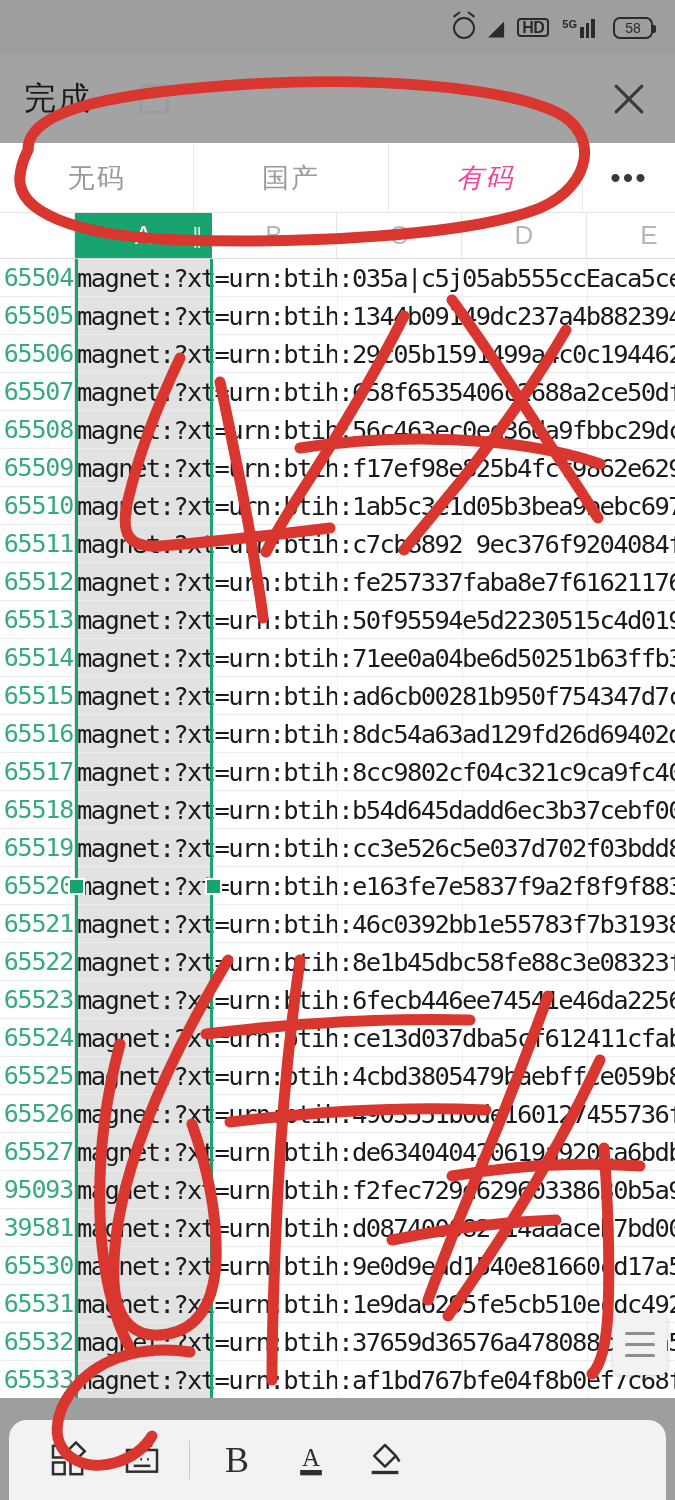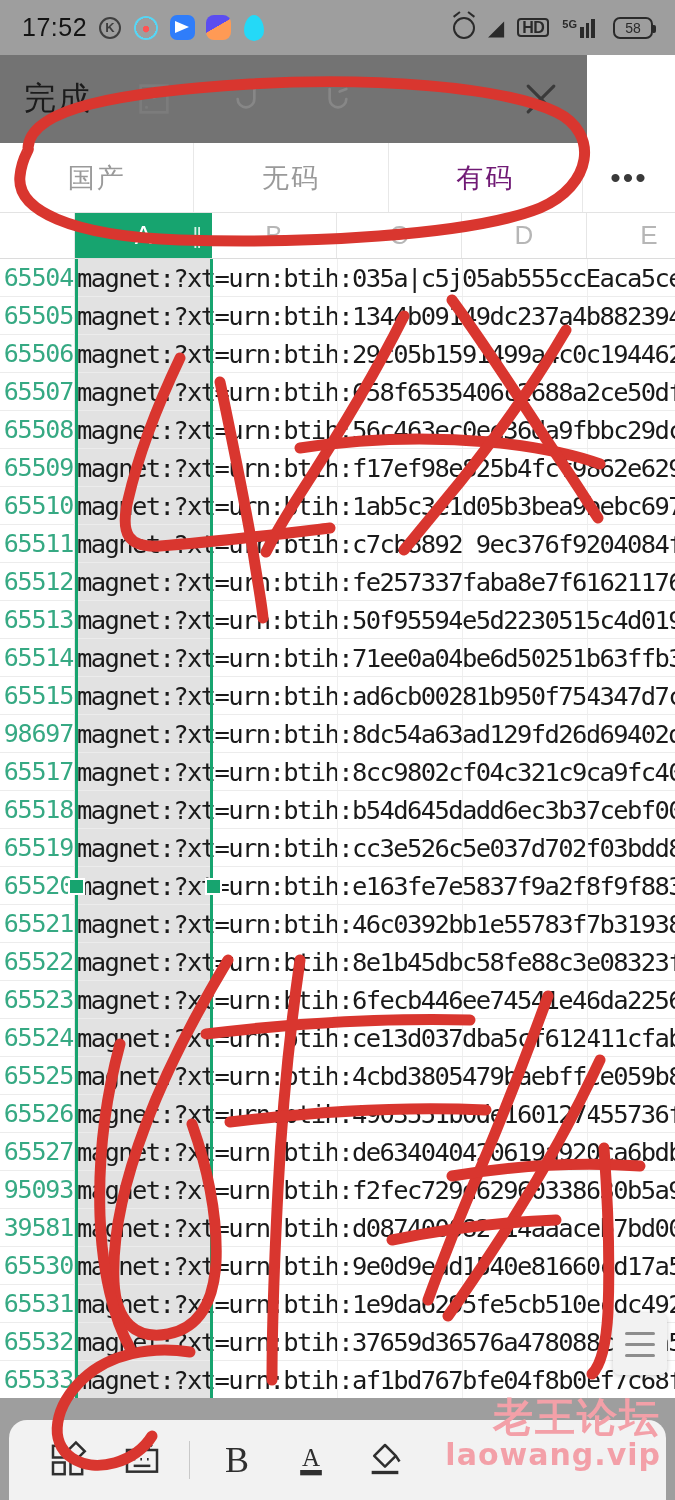--- a/index.html
+++ b/index.html
@@ -82,22 +82,22 @@
     font-size: 14px; position: relative; color: #2a2a2a;
   }
   .ico-batt::after {
     content: ""; position: absolute; right: -5px; top: 6px;
     width: 3px; height: 8px; background: #2a2a2a; border-radius: 0 2px 2px 0;
   }
 
   
   .edit-toolbar {
     position: absolute; top: 55px; left: 0;
-    width: 587px; height: 88px;
-    background: #737373;
+    width: 675px; height: 88px;
+    background: #a3a3a3;
     display: flex; align-items: center;
     padding: 0 24px;
   }
   .done-btn {
     font-size: 32px; color: #1b1b1b; letter-spacing: 2px;
     font-family: "DejaVu Sans", sans-serif;
   }
   .tb-icons { display: flex; align-items: center; gap: 52px; margin-left: 42px; }
   .tb-ico { width: 40px; height: 40px; opacity: .38; }
   .close-btn { margin-left: auto; width: 44px; height: 44px; }
@@ -110,21 +110,21 @@
     display: flex; align-items: stretch;
     border-bottom: 1px solid #e3e3e3;
   }
   .sheet-tab {
     flex: 1 1 0; display: flex; align-items: center; justify-content: center;
     font-size: 27px; color: #9a9a9a;
     border-right: 1px solid #e8e8e8;
     font-family: "DejaVu Sans", sans-serif;
     letter-spacing: 2px;
   }
-  .sheet-tab.active { color: #701a75; }
+  .sheet-tab.active { color: #ec4899; font-style: italic; }
   .sheet-more {
     width: 92px; display: flex; align-items: center; justify-content: center;
     font-size: 30px; color: #3a3a3a; letter-spacing: 2px;
   }
 
   
   .grid-wrap {
     position: absolute; top: 213px; left: 0;
     width: 675px; height: 1185px;
     background: #ffffff; overflow: hidden;
@@ -241,38 +241,20 @@
 
   
   .annot { position: absolute; left: 0; top: 0; width: 675px; height: 1500px; z-index: 20; pointer-events: none; }
 </style>
 </head>
 <body>
 
 <div id="app">
 
   <div class="statusbar">
-    <div class="sb-left">
-      <span class="sb-time">17:52</span>
-      <span class="sb-ico">
-          <span class="ico-k">K</span>
-        </span>
-      <span class="sb-ico">
-          <span class="ico-atom"></span>
-        </span>
-      <span class="sb-ico">
-          <span class="ico-bird"></span>
-        </span>
-      <span class="sb-ico">
-          <span class="ico-cloud"></span>
-        </span>
-      <span class="sb-ico">
-          <span class="ico-drop"></span>
-        </span>
-    </div>
     <div class="sb-right">
       <span class="ico-alarm"></span>
       <span class="ico-wifi">◢</span>
       <span class="ico-hd">HD</span>
       <span class="ico-sig">
         <span class="sig-label">5G</span>
         <i></i>
           <i></i>
           <i></i>
           <i></i>
@@ -308,22 +290,22 @@
     </div>
     <span class="close-btn">
       <svg viewBox="0 0 24 24" width="44" height="44" fill="none" stroke="#3a3a3a" stroke-width="1.7" stroke-linecap="round">
         <line x1="5" y1="5" x2="19" y2="19"></line>
           <line x1="19" y1="5" x2="5" y2="19"></line>
       </svg>
     </span>
   </div>
 
   <div class="sheet-tabs">
+    <div class="sheet-tab">无码</div>
     <div class="sheet-tab">国产</div>
-    <div class="sheet-tab">无码</div>
     <div class="sheet-tab active">有码</div>
     <div class="sheet-more">•••</div>
   </div>
 
   <div class="grid-wrap">
 
     <div class="col-header">
       <div class="rowhdr-corner"></div>
       <div class="col-cell sel">
         <span>A</span>
@@ -438,21 +420,21 @@
         <div class="row">
           <div class="rownum">65515</div>
           <div class="cell-a">
             <span class="cell-text">magnet:?xt=urn:btih:ad6cb00281b950f754347d7cb801a6</span>
           </div>
           <div class="gridline" style="left: 337px;"></div>
           <div class="gridline" style="left: 462px;"></div>
           <div class="gridline" style="left: 587px;"></div>
         </div>
         <div class="row">
-          <div class="rownum">98697</div>
+          <div class="rownum">65516</div>
           <div class="cell-a">
             <span class="cell-text">magnet:?xt=urn:btih:8dc54a63ad129fd26d69402d2b81d0b</span>
           </div>
           <div class="gridline" style="left: 337px;"></div>
           <div class="gridline" style="left: 462px;"></div>
           <div class="gridline" style="left: 587px;"></div>
         </div>
         <div class="row">
           <div class="rownum">65517</div>
           <div class="cell-a">
@@ -614,24 +596,20 @@
 
     <div class="fab-menu">
       <i></i>
         <i></i>
         <i></i>
     </div>
   </div>
 
   <div class="bottom-gap"></div>
 
-  <div class="watermark">
-    <div class="wm-cn">老王论坛</div>
-    <div class="wm-en">laowang.vip</div>
-  </div>
 
   <div class="bottom-bar">
     <span class="bb-item">
       <svg viewBox="0 0 24 24" width="40" height="40" fill="none" stroke="#2f2f2f" stroke-width="1.5">
         <rect x="3" y="3.5" width="7" height="7"></rect>
           <rect x="3" y="13.5" width="7" height="7"></rect>
         <rect x="13.5" y="13.5" width="7" height="7"></rect>
         <rect x="13" y="3" width="7.5" height="7.5" transform="rotate(45 16.75 6.75)"></rect>
       </svg>
     </span>

